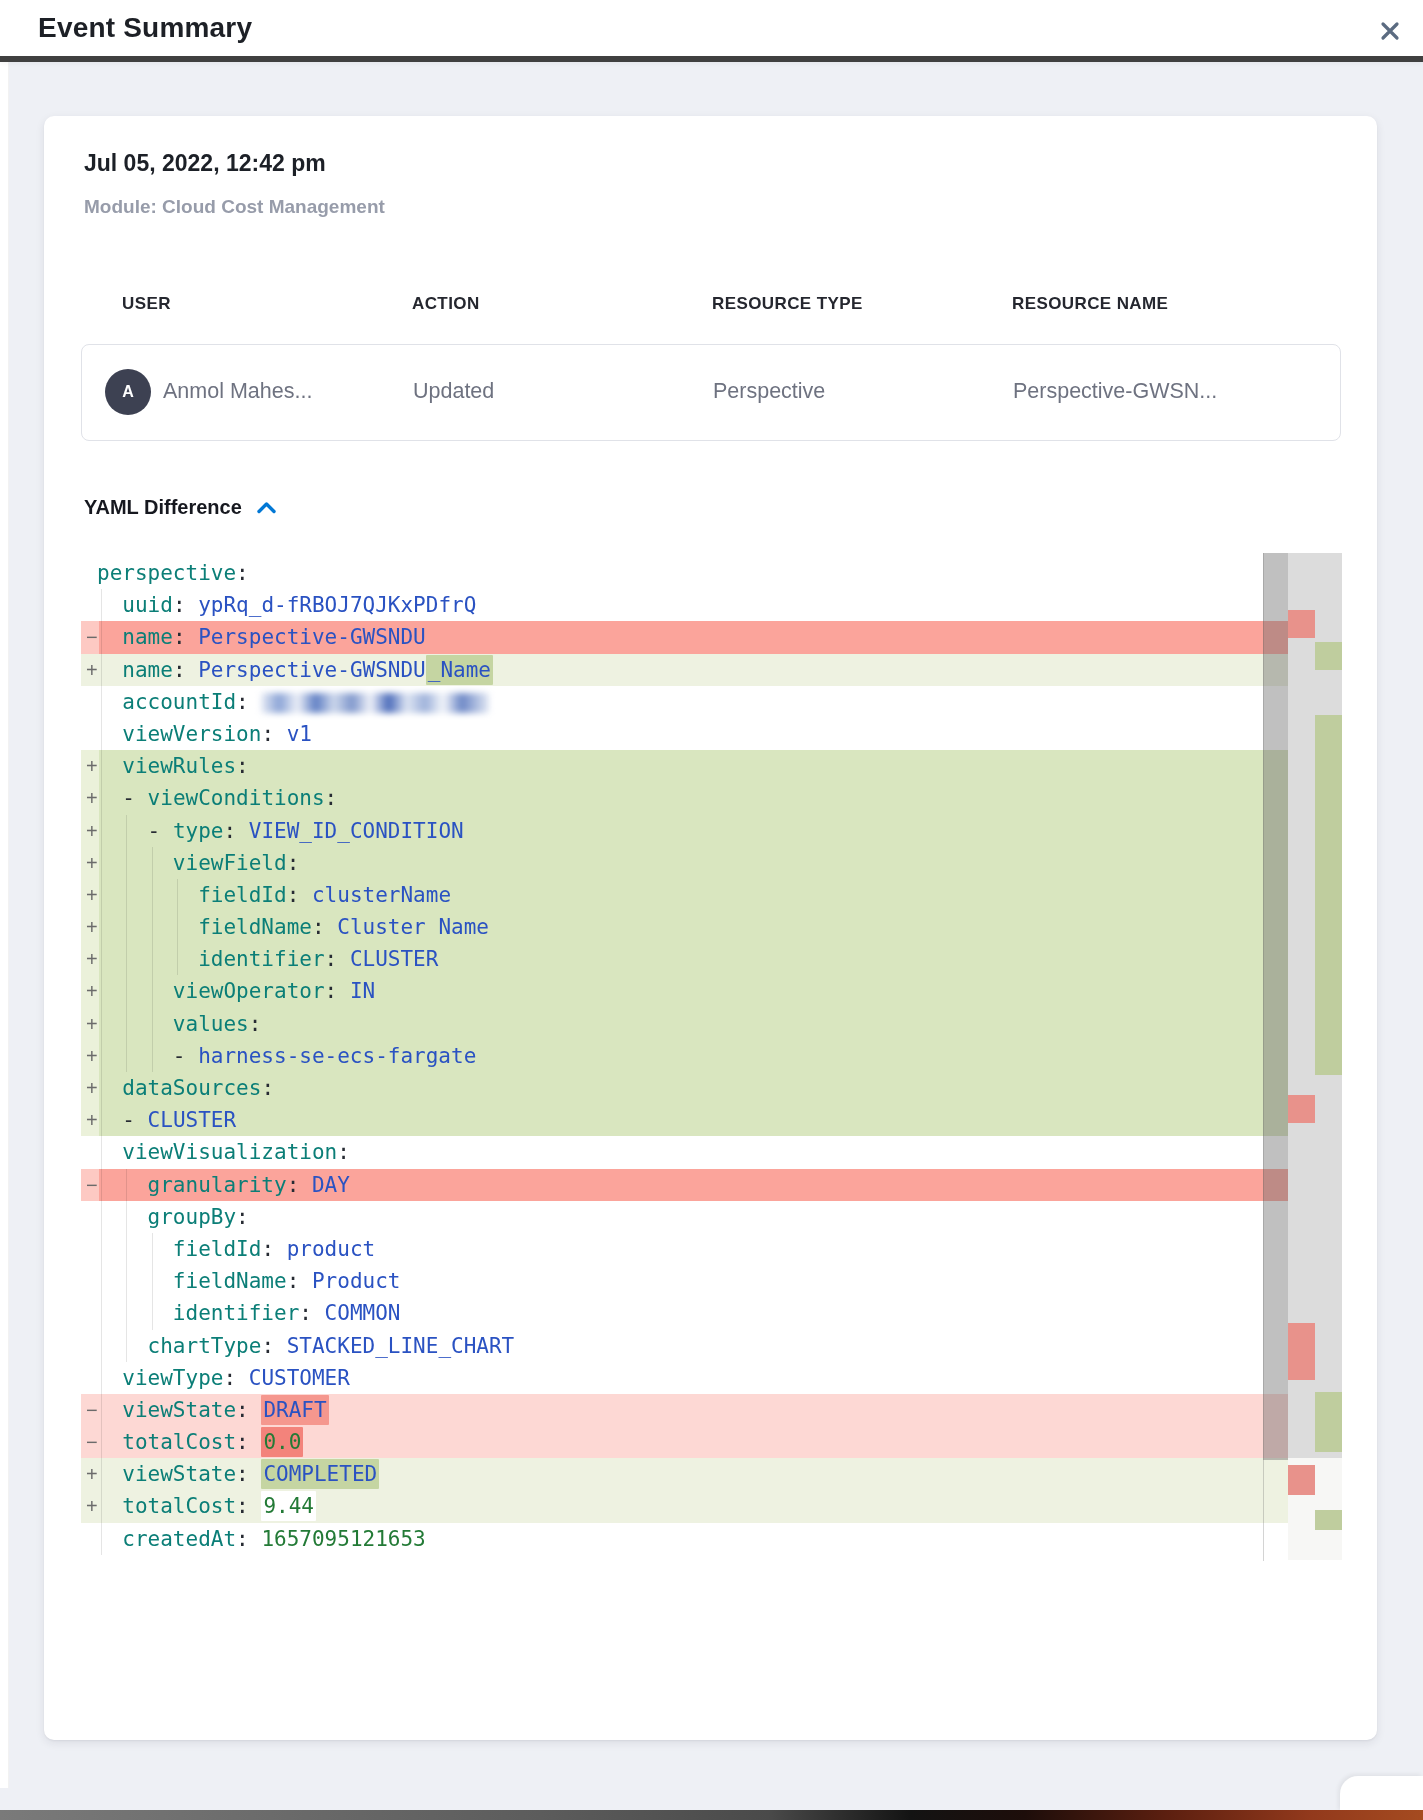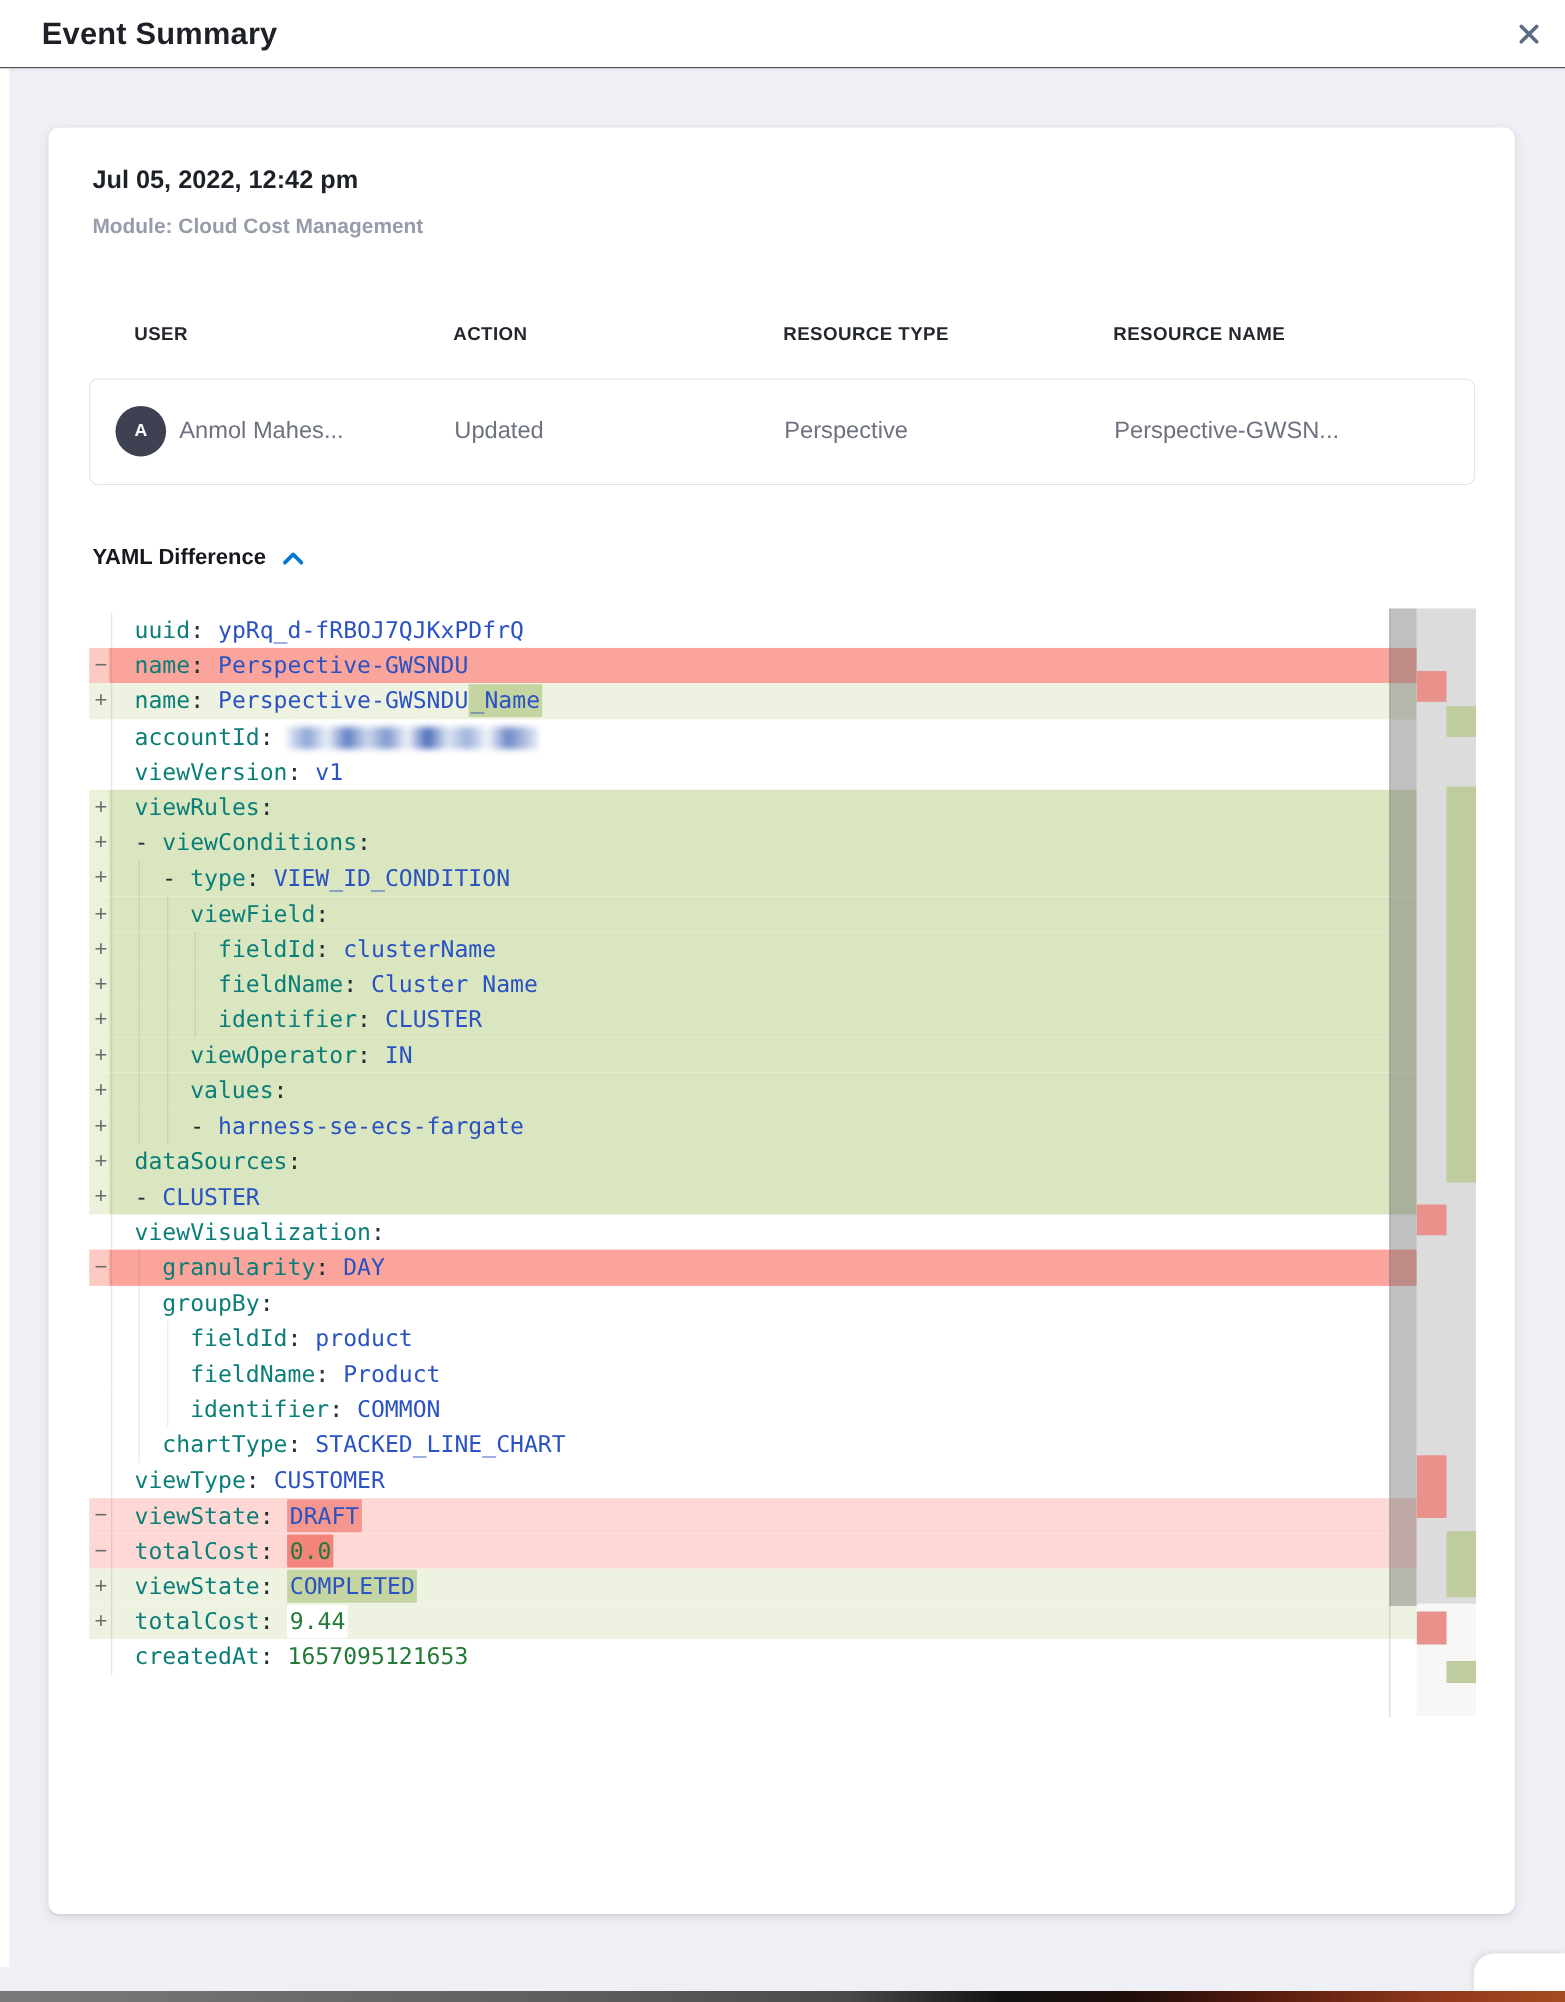--- a/index.html
+++ b/index.html
@@ -1,21 +1,21 @@
 <!DOCTYPE html>
 <html><head>
 <meta charset="utf-8">
 <style>
   * { margin:0; padding:0; box-sizing:border-box; }
   html,body { width:1423px; height:1820px; overflow:hidden; }
   body { font-family:"Liberation Sans", sans-serif; background:#eef0f5; position:relative; }
 
   
   .hdr { position:absolute; left:0; top:0; width:1423px; height:62px; background:#fff;
-         border-bottom:1px solid #404040; box-shadow:0 2px 4px rgba(0,0,0,.04); z-index:5;
+         border-bottom:6px solid #404040; box-shadow:0 2px 4px rgba(0,0,0,.04); z-index:5;
          display:flex; align-items:center; }
   .hdr-title { margin-left:38px; font-size:28px; font-weight:700; color:#1d2026; letter-spacing:.2px; }
   .close-btn { position:absolute; right:14px; top:13px; width:38px; height:38px;
                display:flex; align-items:center; justify-content:center; cursor:pointer; background:none; border:none; }
 
   
   .left-strip { position:absolute; left:0; top:62px; width:9px; height:1726px; background:#fff;
                 border-right:1px solid rgba(0,0,0,.05); }
   .bottom-bar { position:absolute; left:0; top:1810px; width:1423px; height:10px;
      background:linear-gradient(90deg,#7a7a7a 0,#5c5c5c 38%,#4a4a4a 54%,#131313 64%,#1d0d0a 72%,#5c1f10 82%,#92391c 92%,#a54b20 100%); }
@@ -114,20 +114,21 @@
   <span>YAML Difference</span>
   <span class="chev">
     <svg width="21" height="15" viewBox="0 0 21 15">
         <polyline points="3,11.5 10.5,4 18,11.5" fill="none" stroke="#0278d5" stroke-width="3.4" stroke-linecap="round" stroke-linejoin="round"></polyline>
       </svg>
   </span>
 </div>
 
 <div class="diff">
   <div class="dlines" id="dlines">
+      <div class="dline"><span class="tk-key">perspective</span><span class="tk-punct">:</span></div>
       <div class="dline"><span class="guide" style="left: 20px;"></span>  <span class="tk-key">uuid</span><span class="tk-punct">: </span><span class="tk-str">ypRq_d-fRBOJ7QJKxPDfrQ</span></div>
       <div class="dline m-del-strong"><span class="guide" style="left: 20px;"></span><span class="gut">−</span>  <span class="tk-key">name</span><span class="tk-punct">: </span><span class="tk-str">Perspective-GWSNDU</span></div>
       <div class="dline m-add-light"><span class="guide" style="left: 20px;"></span><span class="gut">+</span>  <span class="tk-key">name</span><span class="tk-punct">: </span><span class="tk-str">Perspective-GWSNDU</span><span class="tk-str hl hl-add">_Name</span></div>
       <div class="dline"><span class="guide" style="left: 20px;"></span>  <span class="tk-key">accountId</span><span class="tk-punct">: </span><span class="redacted"></span></div>
       <div class="dline"><span class="guide" style="left: 20px;"></span>  <span class="tk-key">viewVersion</span><span class="tk-punct">: </span><span class="tk-str">v1</span></div>
       <div class="dline m-add-block"><span class="guide" style="left: 20px;"></span><span class="gut">+</span>  <span class="tk-key">viewRules</span><span class="tk-punct">:</span></div>
       <div class="dline m-add-block"><span class="guide" style="left: 20px;"></span><span class="gut">+</span>  <span class="tk-dash">- </span><span class="tk-key">viewConditions</span><span class="tk-punct">:</span></div>
       <div class="dline m-add-block"><span class="guide" style="left: 20px;"></span><span class="guide" style="left: 45.28px;"></span><span class="gut">+</span>    <span class="tk-dash">- </span><span class="tk-key">type</span><span class="tk-punct">: </span><span class="tk-str">VIEW_ID_CONDITION</span></div>
       <div class="dline m-add-block"><span class="guide" style="left: 20px;"></span><span class="guide" style="left: 45.28px;"></span><span class="guide" style="left: 70.56px;"></span><span class="gut">+</span>      <span class="tk-key">viewField</span><span class="tk-punct">:</span></div>
       <div class="dline m-add-block"><span class="guide" style="left: 20px;"></span><span class="guide" style="left: 45.28px;"></span><span class="guide" style="left: 70.56px;"></span><span class="guide" style="left: 95.84px;"></span><span class="gut">+</span>        <span class="tk-key">fieldId</span><span class="tk-punct">: </span><span class="tk-str">clusterName</span></div>

